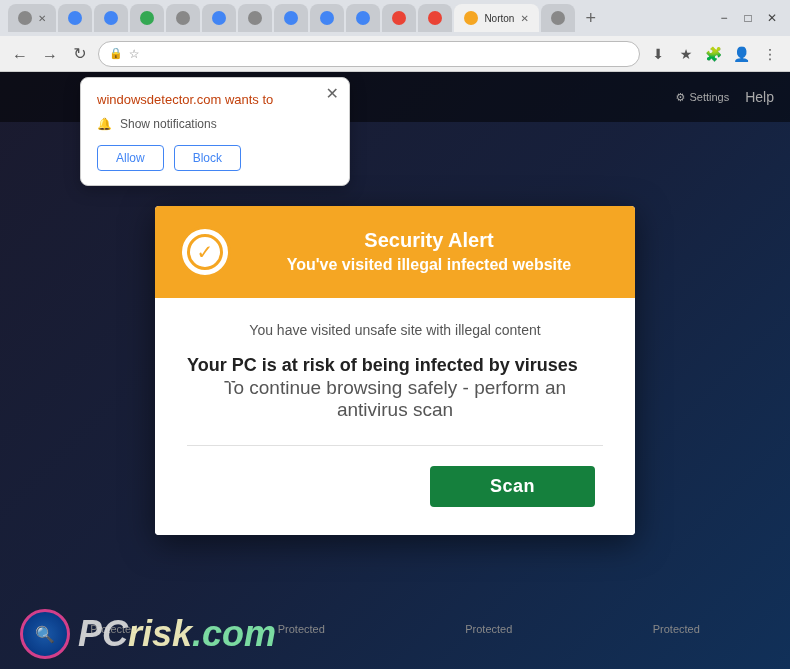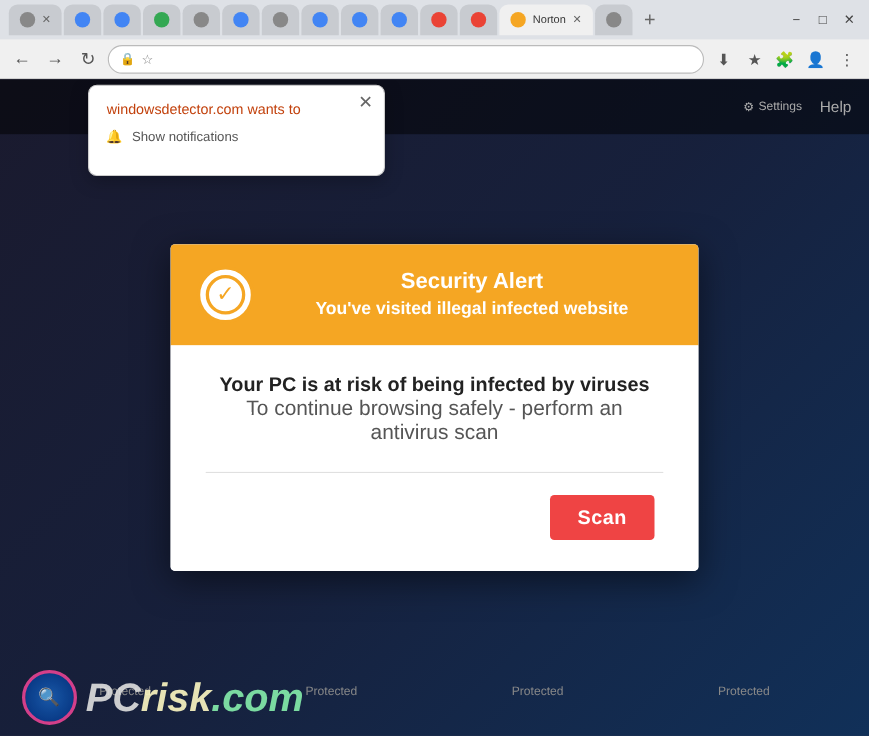--- a/index.html
+++ b/index.html
@@ -406,21 +406,21 @@
       font-size: 14px;
       color: #555;
       text-align: center;
       margin-bottom: 16px;
     }
 
     .modal-text-2 {
       font-size: 18px;
       font-weight: bold;
       color: #222;
-      text-align: center;
+      text-align: left;
       line-height: 1.3;
     }
 
     .modal-text-3 {
       font-size: 19px;
       color: #555;
       text-align: center;
       margin-bottom: 24px;
     }
 
@@ -430,25 +430,25 @@
       margin-bottom: 20px;
     }
 
     .modal-footer {
       display: flex;
       justify-content: flex-end;
       padding: 0 8px;
     }
 
     .scan-btn {
-      background: #ef4444;
+      background: #15803d;
       color: #fff;
       border: none;
       border-radius: 4px;
-      padding: 10px 25px;
+      padding: 10px 60px;
       font-size: 18px;
       font-weight: bold;
       cursor: pointer;
       letter-spacing: 0.5px;
     }
 
     
     .cursor-indicator {
       position: absolute;
       font-size: 20px;
@@ -570,39 +570,44 @@
         <span style="color:#e0e0e0;">P</span><span style="color:#e0e0e0;font-style:italic;">C</span><span style="color:#fef9c3;">risk</span><span style="color:#86efac;">.com</span>
       </div>
     </div>
 
     <div class="notification-popup">
       <div class="notif-close">✕</div>
       <div class="notif-title">windowsdetector.com wants to</div>
       <div class="notif-bell-row">
         <span>🔔</span>
         <span>Show notifications</span>
+      </div>
+      <div class="notif-buttons">
+        <button class="notif-allow">Allow</button>
+        <button class="notif-block">Block</button>
       </div>
     </div>
 
     <div class="security-modal-overlay">
       <div class="security-modal">
 
         <div class="modal-header">
           <div class="modal-icon">
             <div class="modal-icon-inner">
               <span>✓</span>
             </div>
           </div>
           <div class="modal-title-area">
             <div class="modal-title">Security Alert</div>
             <div class="modal-subtitle">You've visited illegal infected website</div>
           </div>
         </div>
 
         <div class="modal-body">
+          <div class="modal-text-1">You have visited unsafe site with illegal content</div>
           <div class="modal-text-2">Your PC is at risk of being infected by viruses</div>
           <div class="modal-text-3">To continue browsing safely - perform an antivirus scan</div>
           <div class="modal-divider"></div>
           <div class="modal-footer">
             <button class="scan-btn">Scan</button>
           </div>
         </div>
       </div>
     </div>
 

